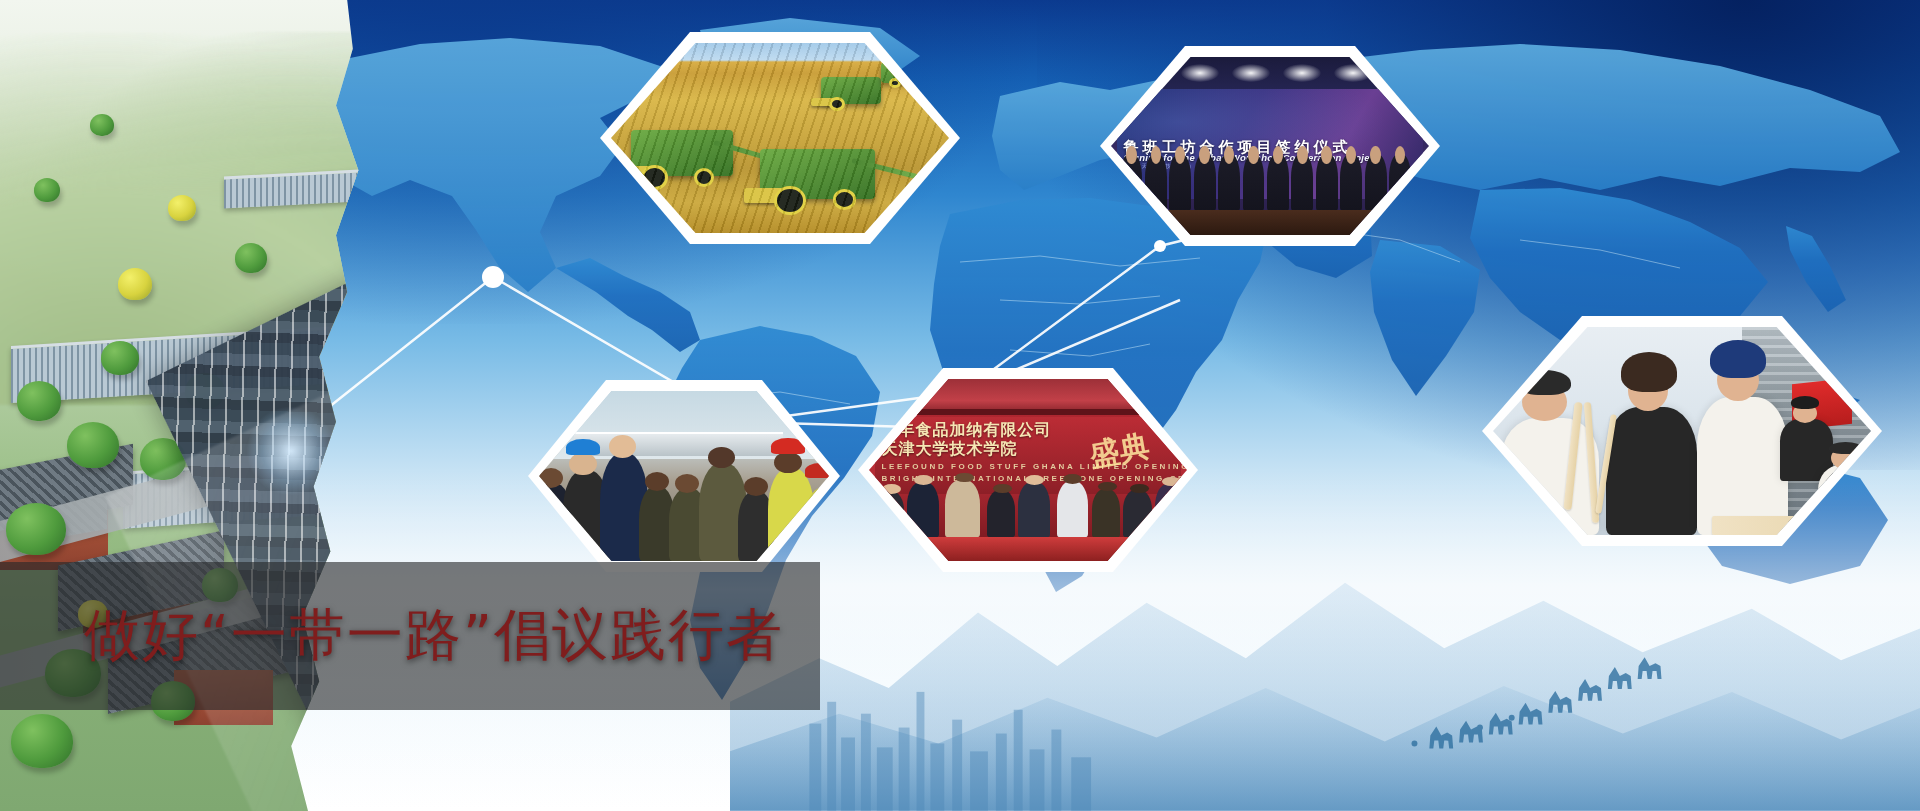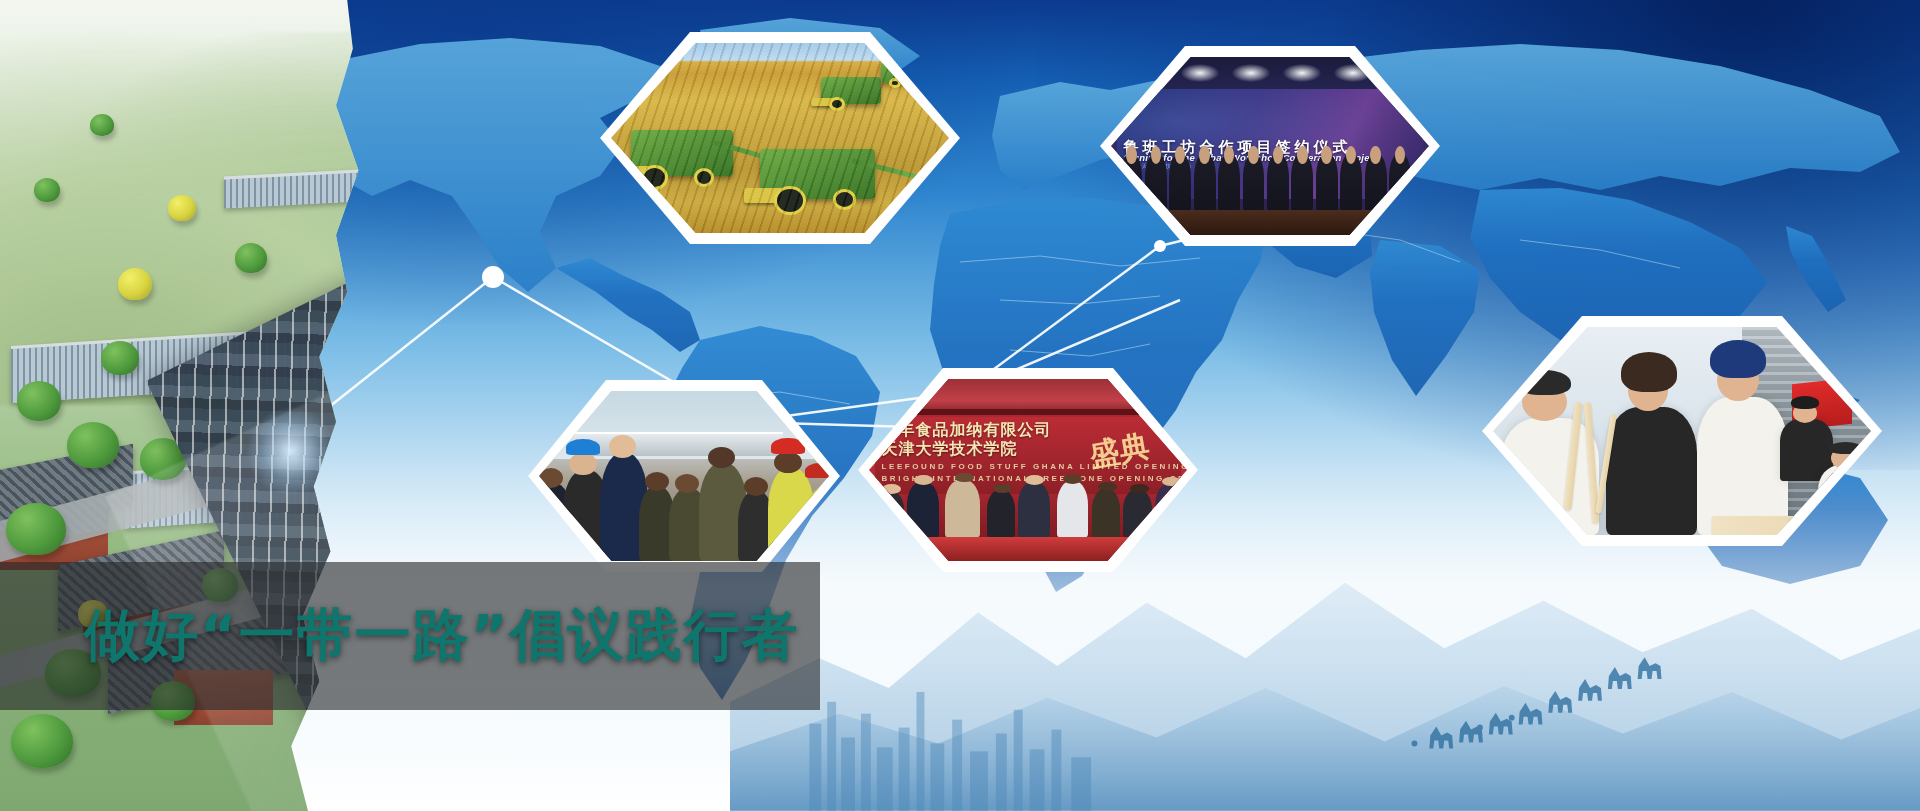--- a/index.html
+++ b/index.html
@@ -248,23 +248,23 @@
   .chef-flag { position:absolute; right:5%; top:26%; width:16%; height:22%;
     background: linear-gradient(180deg,#e02b2b,#b61d1d); transform: skewY(-6deg); }
 
   
   .title-banner {
     position:absolute;
     background: rgba(38,40,42,.62);
     display:flex; align-items:center;
   }
   .title-text {
-    color:#0f766e;
+    color:#7f1d1d;
     font-family: "DejaVu Sans", "Liberation Sans", sans-serif;
-    font-weight: 700;
+    font-weight: 400;
     letter-spacing: 2px;
     white-space: nowrap;
     text-shadow: 0 2px 6px rgba(0,0,0,.55);
   }
 </style>
 </head>
 <body>
 
 <div id="stage">
 

